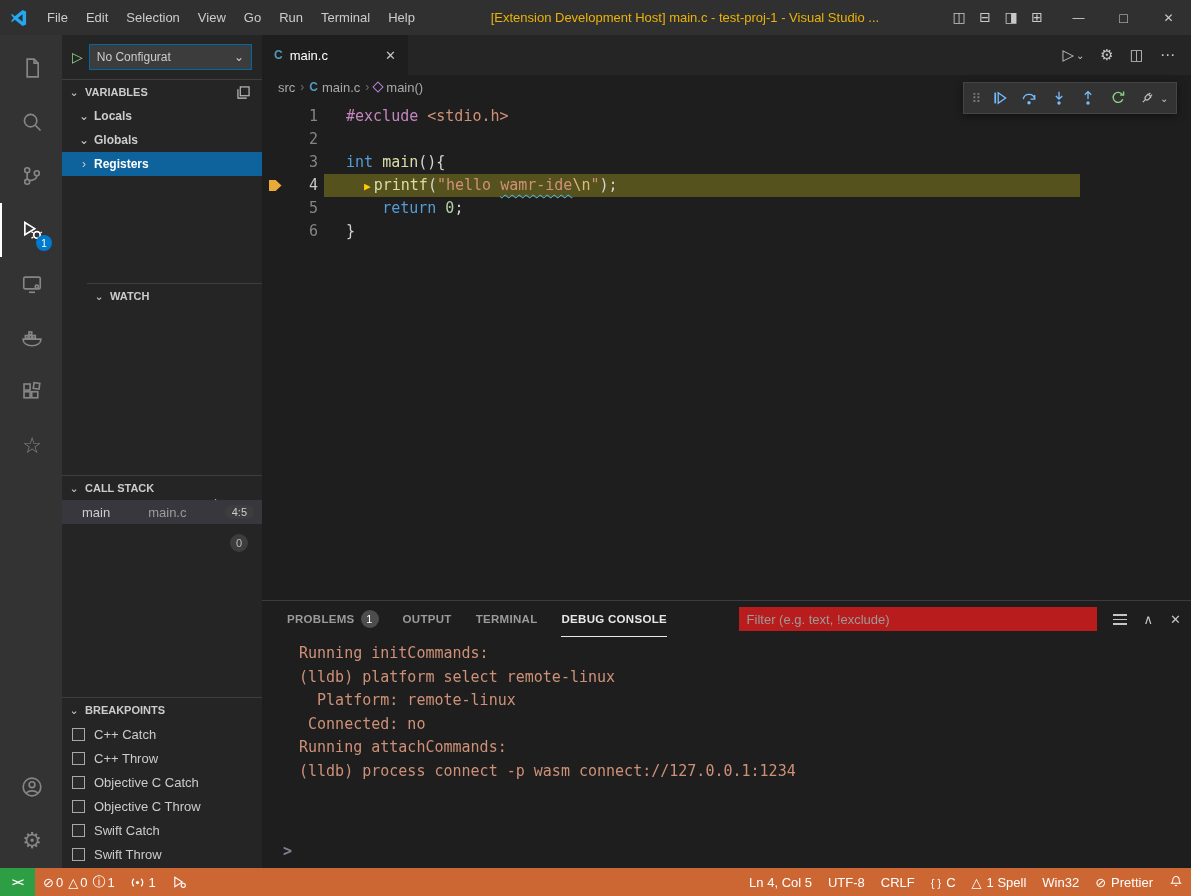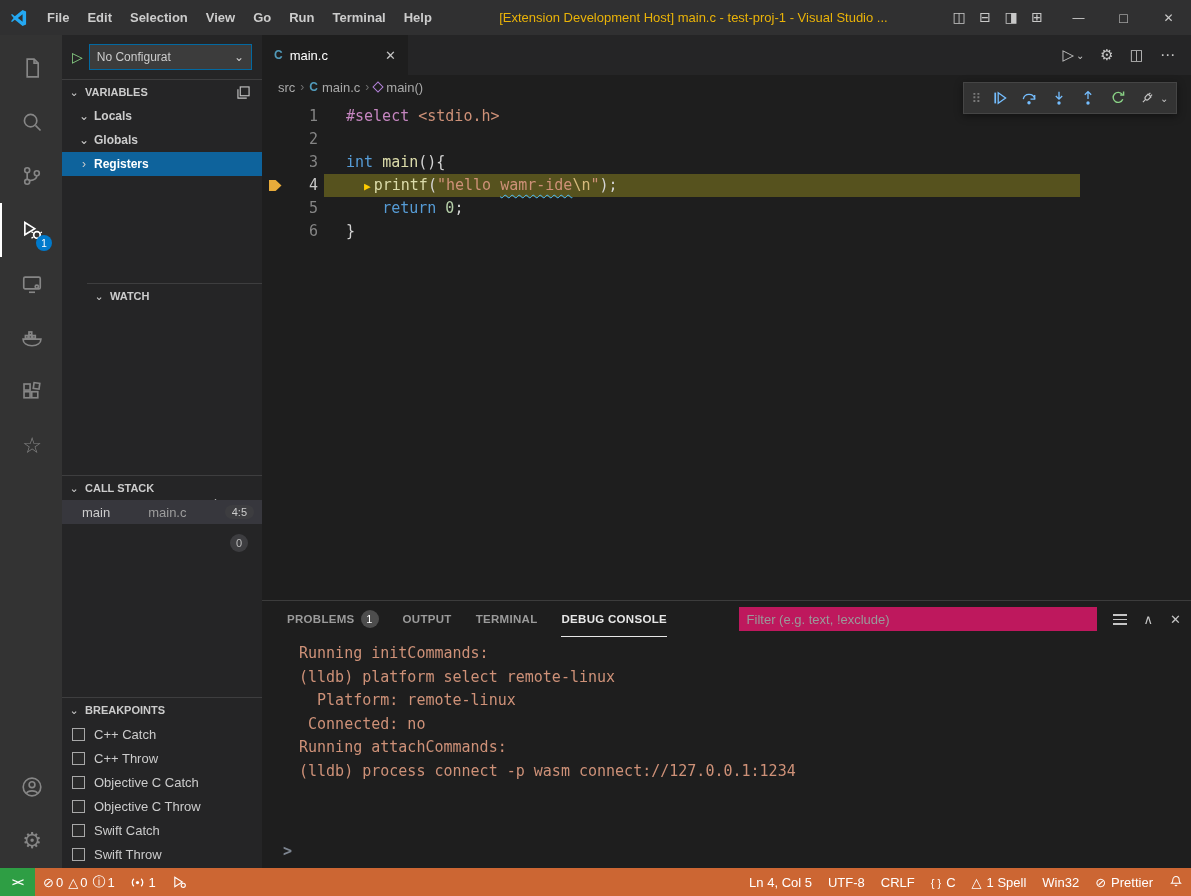--- a/index.html
+++ b/index.html
@@ -4,21 +4,21 @@
 <style>
   * { box-sizing: border-box; margin: 0; padding: 0; }
   html,body { width:1191px; height:896px; overflow:hidden; background:#1e1e1e;
     font-family:"Liberation Sans","DejaVu Sans",sans-serif; }
   .window { width:1191px; height:896px; display:flex; flex-direction:column; }
 
   
   .titlebar { height:35px; background:#303031; display:flex; align-items:center;
     color:#cccccc; font-size:13px; flex:0 0 35px; }
   .logo { width:38px; display:flex; justify-content:center; }
-  .menus { display:flex;font-weight:bold; }
+  .menus { display:flex; }
   .menu-item { padding:0 9px; line-height:35px; cursor:default; }
   .tb-title { flex:1; text-align:center; white-space:nowrap; overflow:hidden;
     text-overflow:ellipsis; color:#eab308; padding:0 10px; }
   .layout-icons { display:flex; margin-right:6px; color:#c8c8c8; font-size:14px; }
   .layout-icons span { width:26px; text-align:center; line-height:35px; }
   .win-controls { display:flex; }
   .win-controls span { width:45px; height:35px; display:flex; align-items:center;
     justify-content:center; font-size:12px; }
 
   
@@ -113,21 +113,21 @@
   
   .panel { height:268px; flex:0 0 268px; border-top:1px solid #3c3c3c; display:flex;
     flex-direction:column; position:relative; }
   .panel-header { height:36px; flex:0 0 36px; display:flex; align-items:center;
     padding:0 10px 0 25px; }
   .panel-tab { font-size:11.5px; letter-spacing:0.3px; color:#9b9b9b; margin-right:24px;
     height:35px; display:flex; align-items:center; gap:6px; font-weight:bold; }
   .panel-tab.active { color:#e7e7e7; border-bottom:1px solid #e7e7e7; }
   .badge { background:#4d4d4d; border-radius:50%; min-width:18px; height:18px; font-size:11px;
     color:#ffffff; display:inline-flex; align-items:center; justify-content:center; font-weight:normal; }
-  .filter-input { margin-left:auto; width:358px; height:24px; background:#be185d;
+  .filter-input { margin-left:auto; width:358px; height:24px; background:#b91c1c;
     border:none; outline:none; color:#cccccc; padding:0 8px; font-size:13px;
     font-family:"Liberation Sans",sans-serif; }
   .filter-input::placeholder { color:#9a9a9a; }
   .panel-icons { display:flex; align-items:center; gap:17px; margin-left:16px; color:#c5c5c5; font-size:13px; }
   .lines-icon { width:14px; height:11px;
     background:repeating-linear-gradient(#c5c5c5 0 1.6px, transparent 1.6px 4.6px); }
   .console { flex:1; padding:5px 0 0 37px; font-family:"DejaVu Sans Mono","Liberation Mono",monospace;
     font-size:15px; line-height:23.5px; color:var(--console-text); white-space:pre; overflow:hidden; }
   .console-prompt { position:absolute; bottom:8px; left:21px; color:#7d8590;
     font-family:"DejaVu Sans Mono",monospace; font-size:15px; font-weight:bold; }
@@ -427,21 +427,21 @@
                 <path d="M6 4.5 h4 v3.5 a2 2 0 0 1 -4 0 z"></path>
                 <path d="M6.8 4.5 V2 M9.2 4.5 V2 M8 10 v3.8"></path>
               </g>
             </svg>
         </span>
         <span class="dt-chev gi-chevron-down"></span>
       </div>
 
       <div class="code-area">
         <div>
-            <div class="code-line"><span class="glyph"></span><span class="lnum">1</span><span class="lcontent"><span class="tok-pp">#select</span><span class="tok-pl"> </span><span class="tok-str">&lt;stdio.h&gt;</span></span></div>
+            <div class="code-line"><span class="glyph"></span><span class="lnum">1</span><span class="lcontent"><span class="tok-pp">#exclude</span><span class="tok-pl"> </span><span class="tok-str">&lt;stdio.h&gt;</span></span></div>
             <div class="code-line"><span class="glyph"></span><span class="lnum">2</span><span class="lcontent"></span></div>
             <div class="code-line"><span class="glyph"></span><span class="lnum">3</span><span class="lcontent"><span class="tok-kw">int</span><span class="tok-pl"> </span><span class="tok-fn">main</span><span class="tok-pl">(){</span></span></div>
             <div class="code-line current"><span class="glyph"><span class="exec-arrow"></span></span><span class="lnum">4</span><span class="lcontent"><span class="tok-pl">  </span><span class="tok-marker">▶</span><span class="tok-fn">printf</span><span class="tok-pl">(</span><span class="tok-str">"hello </span><span class="tok-str squiggle">wamr-ide</span><span class="tok-esc">\n</span><span class="tok-str">"</span><span class="tok-pl">);</span></span></div>
             <div class="code-line"><span class="glyph"></span><span class="lnum">5</span><span class="lcontent"><span class="tok-pl">    </span><span class="tok-kw">return</span><span class="tok-pl"> </span><span class="tok-num">0</span><span class="tok-pl">;</span></span></div>
             <div class="code-line"><span class="glyph"></span><span class="lnum">6</span><span class="lcontent"><span class="tok-pl">}</span></span></div>
           </div>
       </div>
 
       <div class="panel">
         <div class="panel-header">

